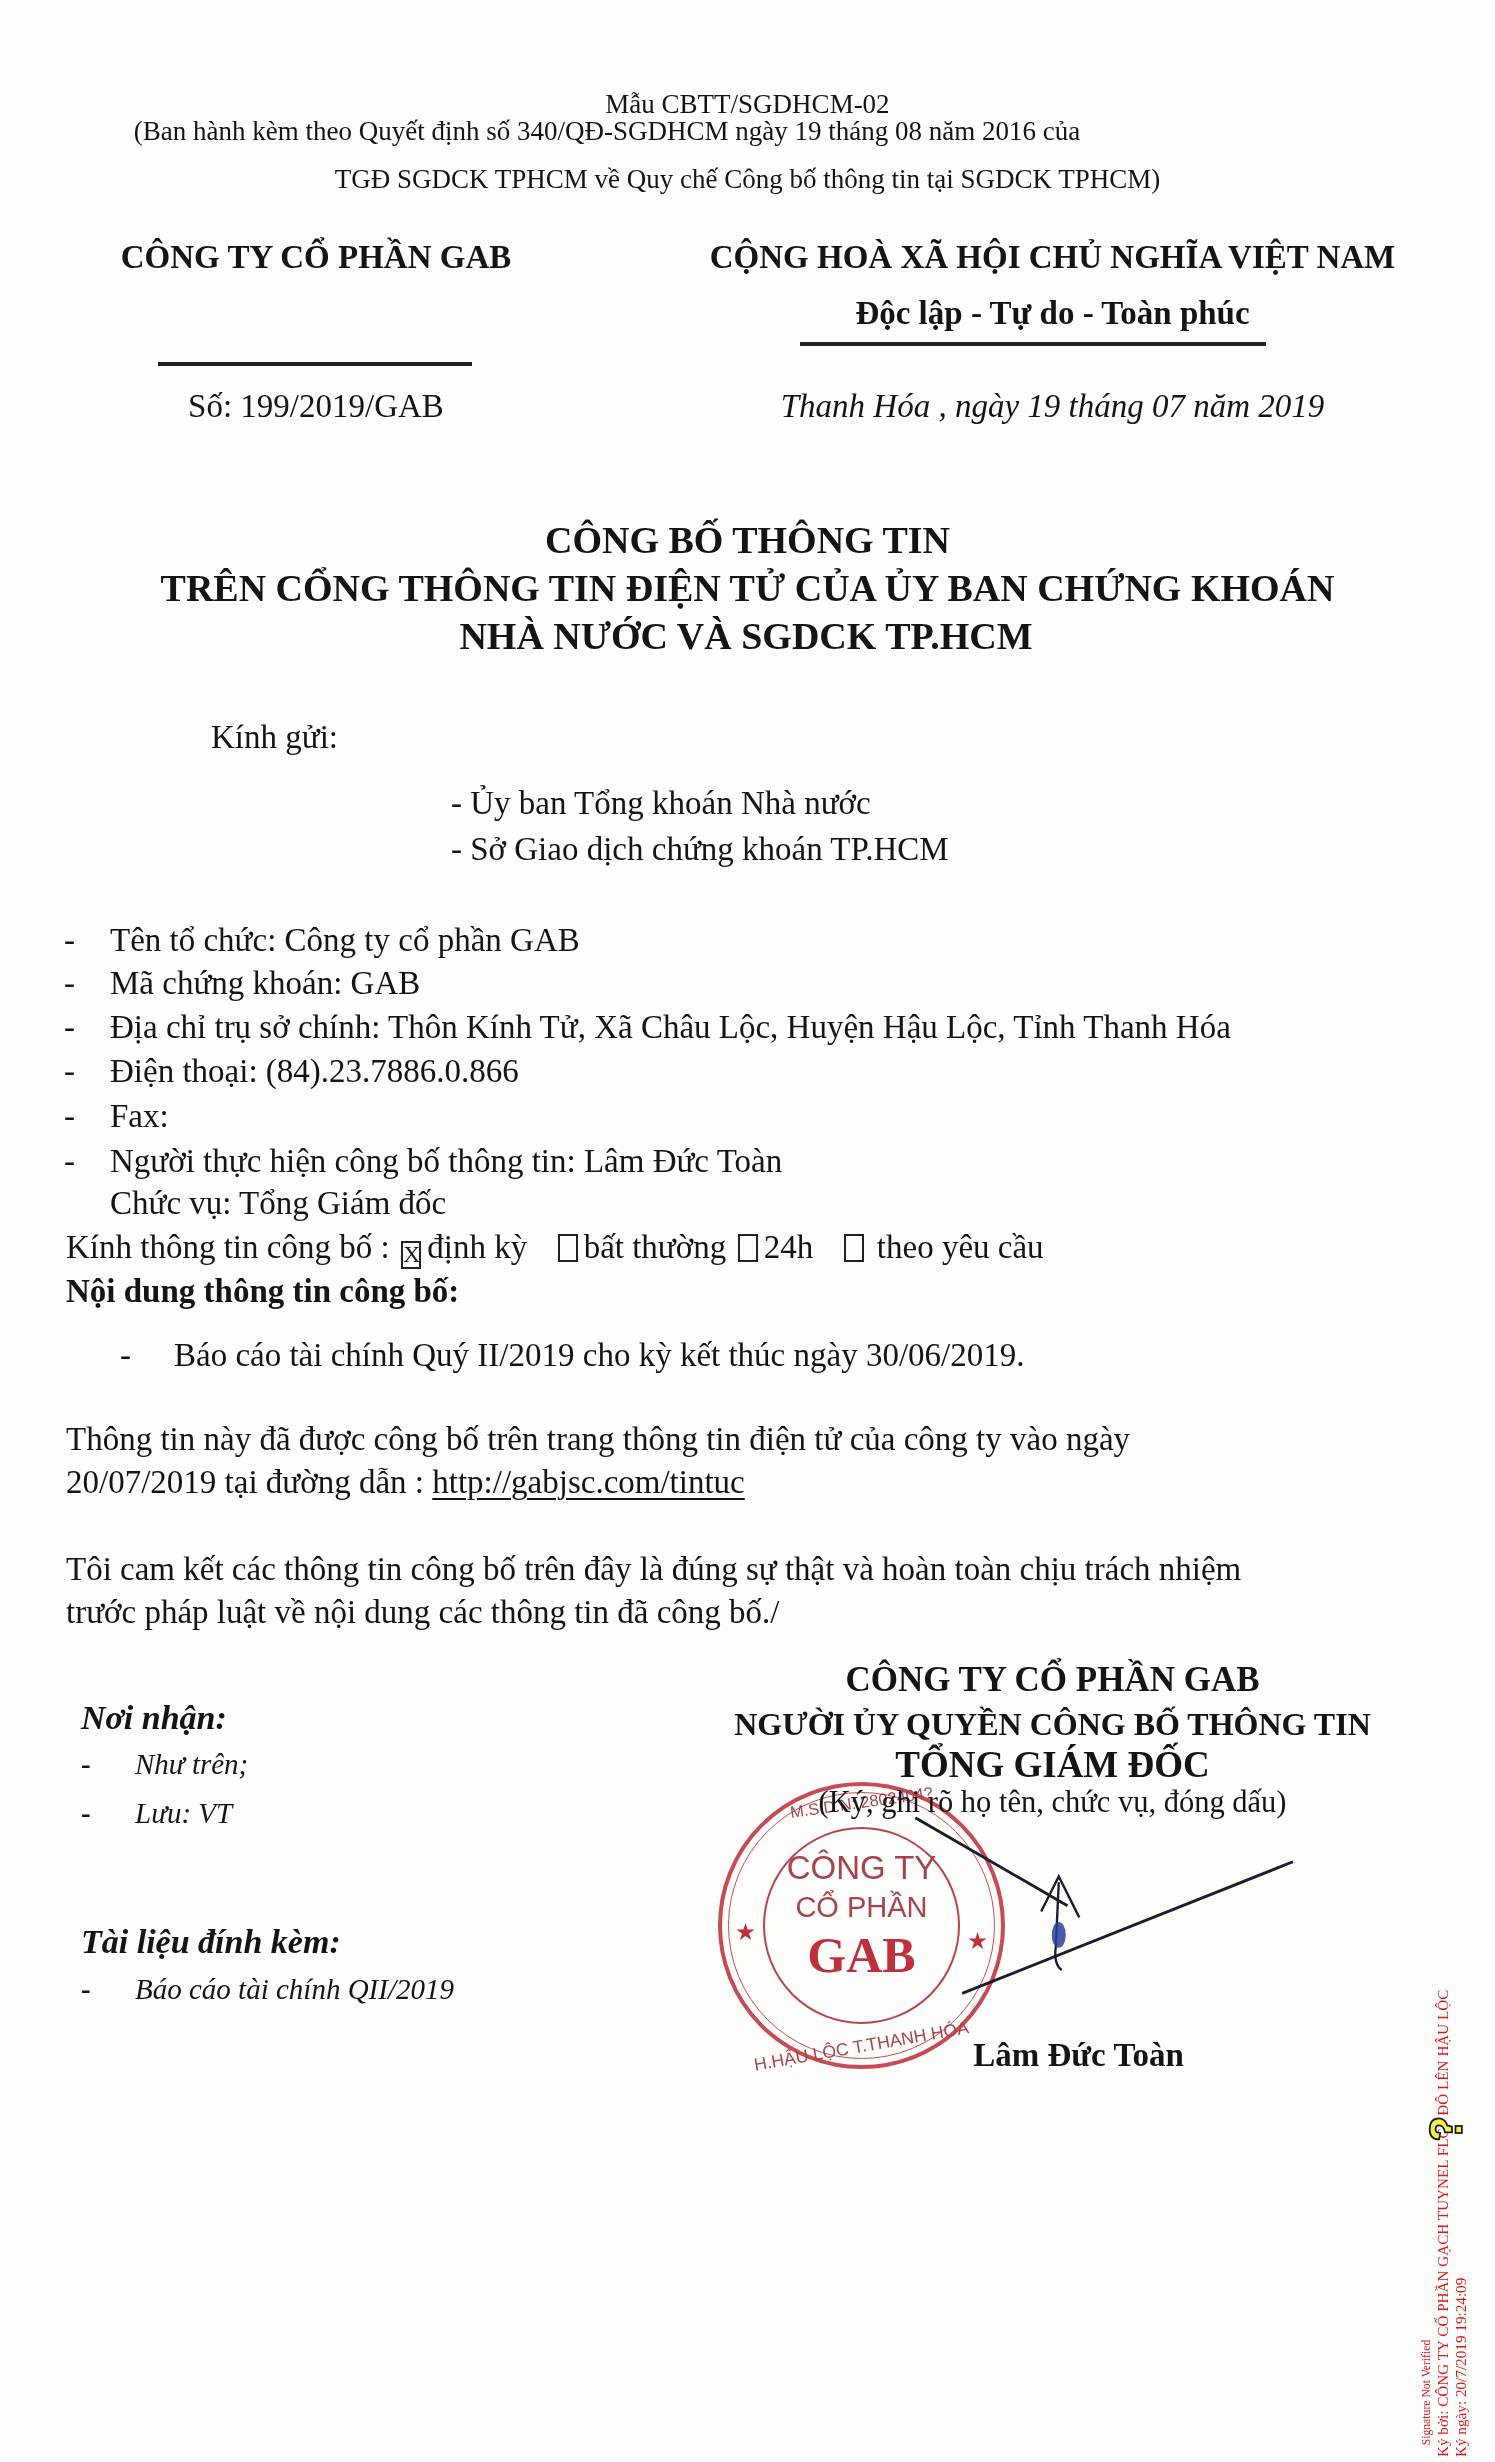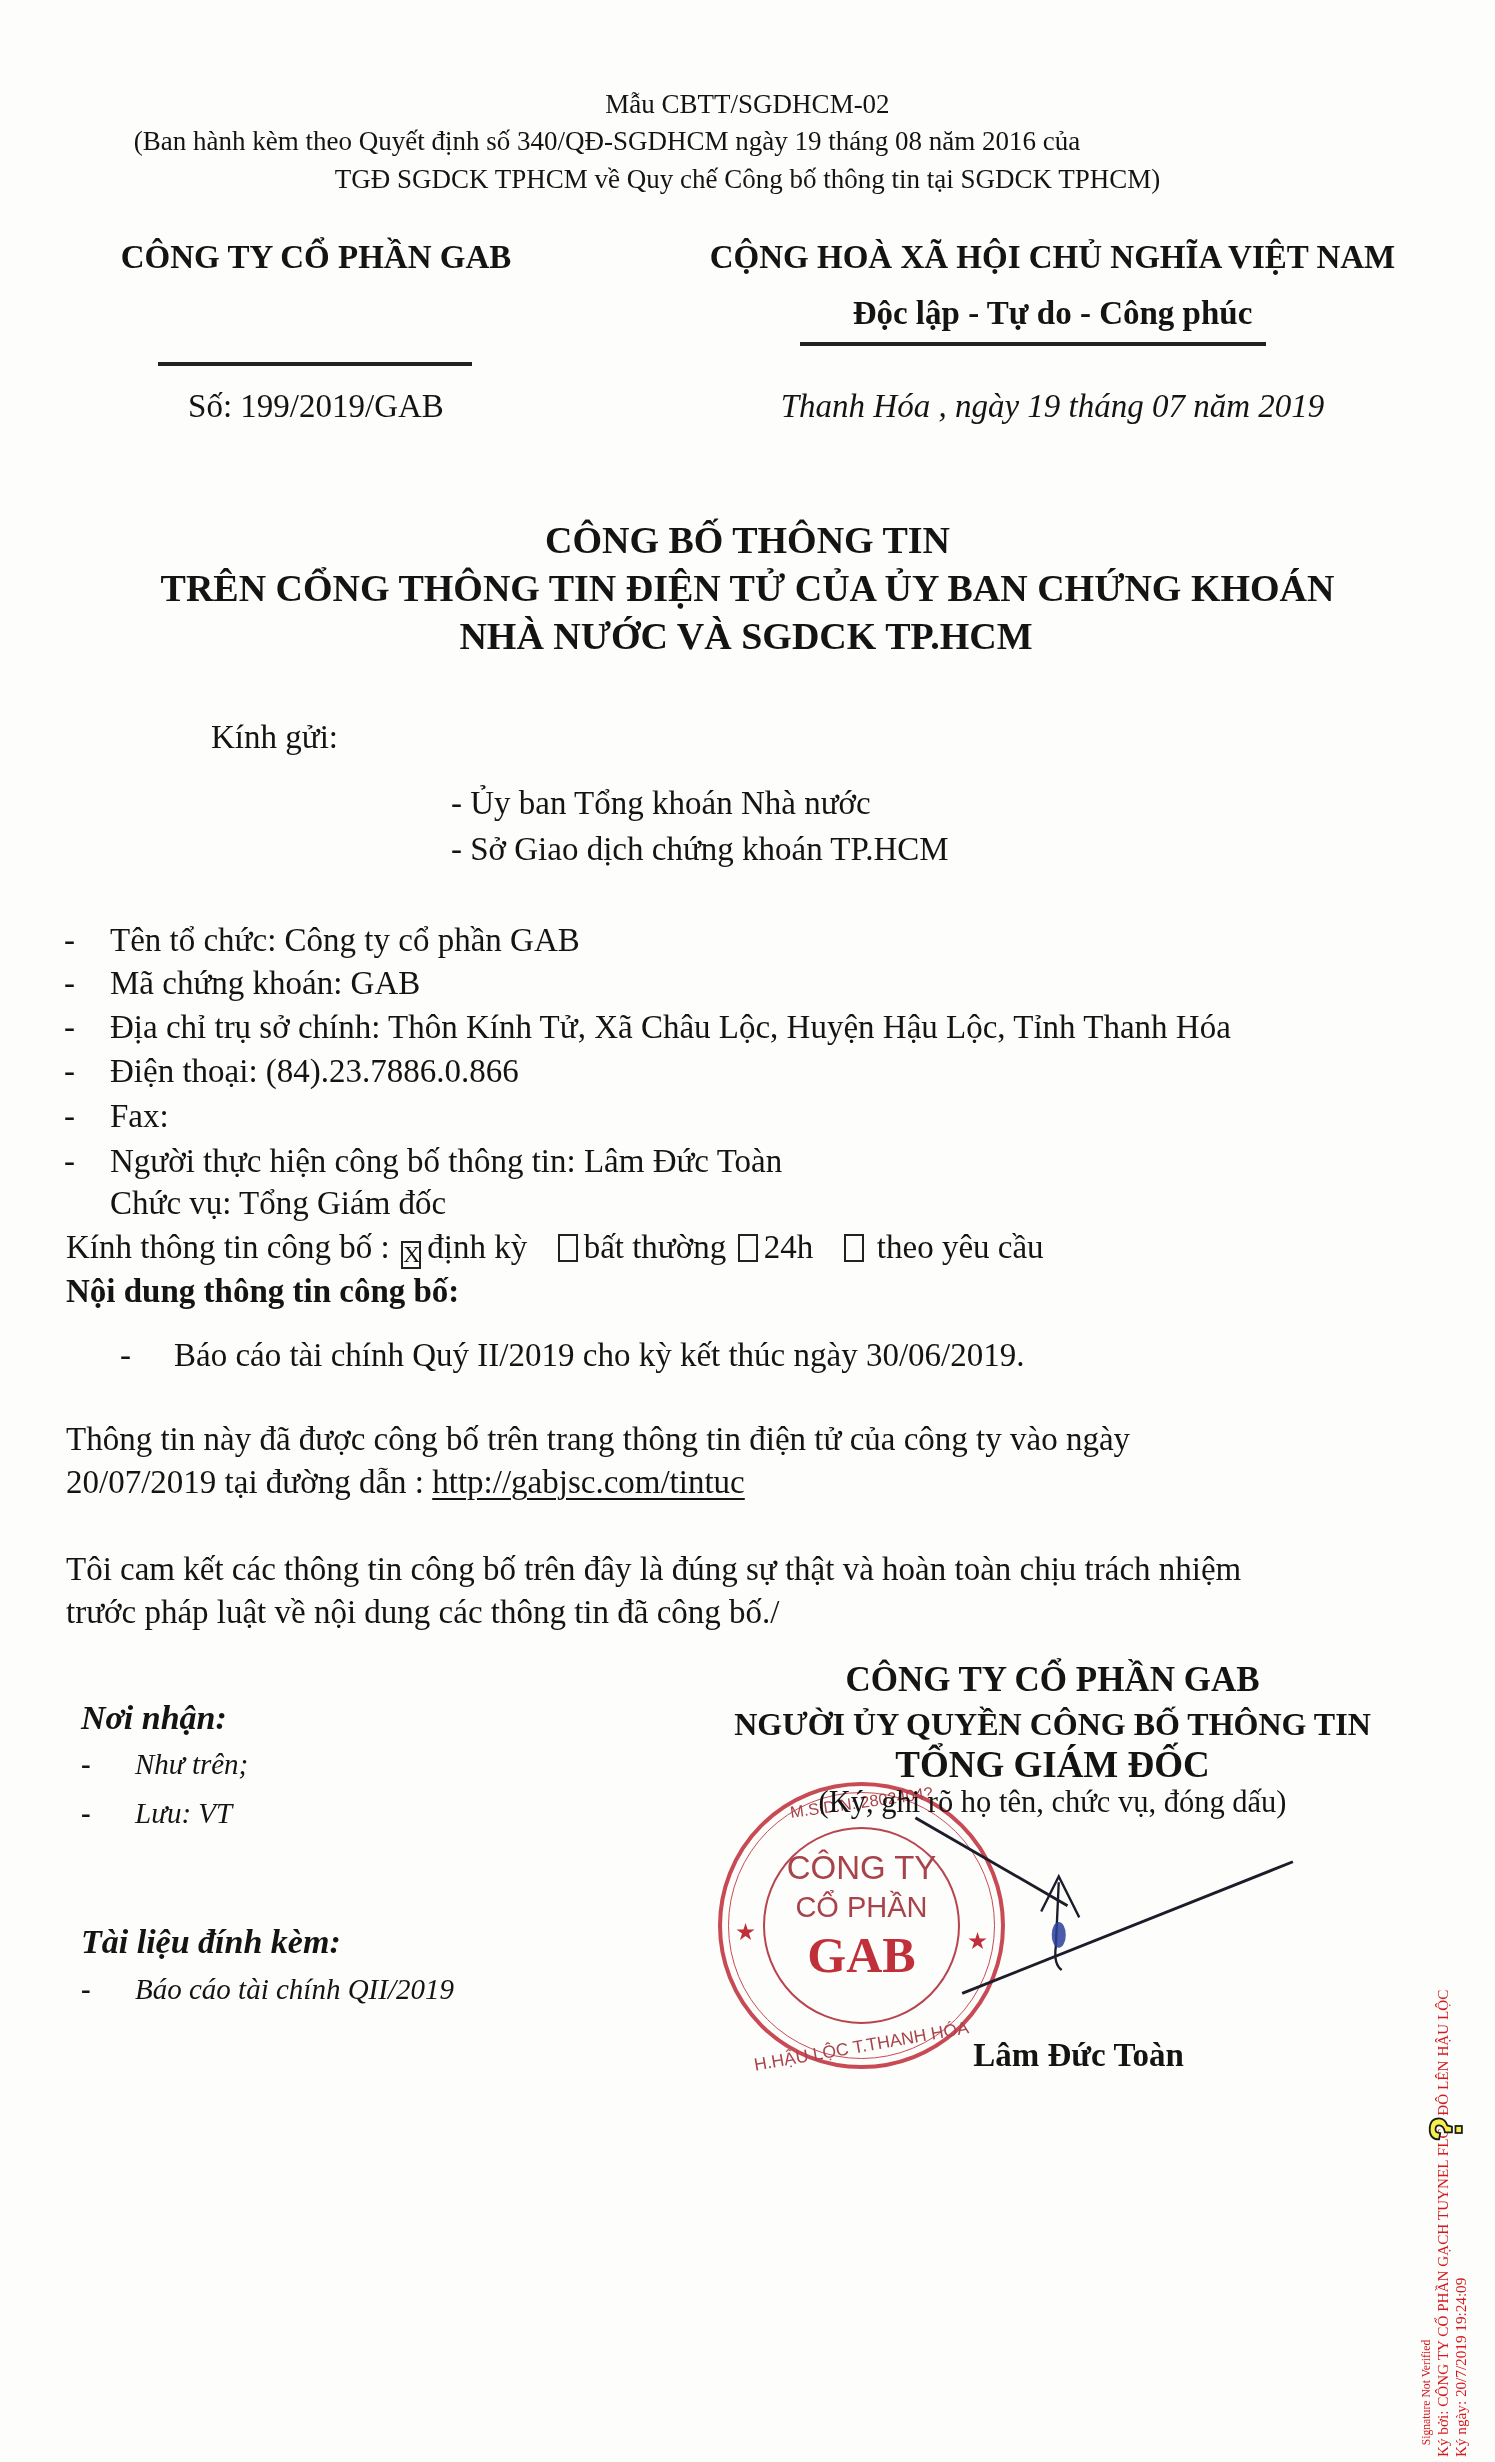--- a/index.html
+++ b/index.html
@@ -46,29 +46,29 @@
     .stamp-star { position: absolute; color: #c0303a; font-size: 23.5px; }
     .sigblock {
       position: absolute; left: 1419px; top: 2457px; transform-origin: 0 0; transform: rotate(-90deg);
       white-space: nowrap; font-family: "Liberation Serif", serif;
     }
   </style>
 </head>
 <body>
 
 <div class="abs center fs44" style="left:0; width:1495px; top:87px;">Mẫu CBTT/SGDHCM-02</div>
-<div class="abs center fs44" style="left:0; width:1214px; top:124px;">(Ban hành kèm theo Quyết định số 340/QĐ-SGDHCM  ngày 19 tháng 08 năm 2016 của</div>
+<div class="abs center fs44" style="left:0; width:1214px; top:114px;">(Ban hành kèm theo Quyết định số 340/QĐ-SGDHCM  ngày 19 tháng 08 năm 2016 của</div>
 <div class="abs center fs44" style="left:0; width:1495px; top:162px;">TGĐ SGDCK TPHCM về Quy chế Công bố thông tin tại SGDCK TPHCM)</div>
 
 <div class="abs b center fs56" style="left:111px; width:410px; top:236px;">CÔNG TY CỔ PHẦN GAB</div>
 <div class="rule" style="left:158px; width:314px; top:362px;"></div>
 <div class="abs center fs56" style="left:111px; width:410px; top:385px;">Số: 199/2019/GAB</div>
 
 <div class="abs b center fs56" style="left:680px; width:745px; top:236px;">CỘNG HOÀ XÃ HỘI CHỦ NGHĨA VIỆT NAM</div>
-<div class="abs b center fs56" style="left:680px; width:745px; top:292px;">Độc lập - Tự do - Công phúc</div>
+<div class="abs b center fs56" style="left:680px; width:745px; top:292px;">Độc lập - Tự do - Toàn phúc</div>
 <div class="rule" style="left:800px; width:466px; top:342px;"></div>
 <div class="abs i center fs56" style="left:680px; width:745px; top:385px;">Thanh Hóa , ngày 19 tháng  07 năm 2019</div>
 
 <div class="abs b center fs64" style="left:0; width:1495px; top:515px;">CÔNG BỐ THÔNG TIN</div>
 <div class="abs b center fs64" style="left:0; width:1495px; top:563px;">TRÊN CỔNG THÔNG TIN ĐIỆN TỬ CỦA ỦY BAN CHỨNG KHOÁN</div>
 <div class="abs b center fs64" style="left:0; width:1492px; top:611px;">NHÀ NƯỚC VÀ SGDCK TP.HCM</div>
 
 <div class="abs fs56" style="left:211px; top:716px;">Kính gửi:</div>
 <div class="abs fs56" style="left:451px; top:782px;">- Ủy ban Tổng khoán Nhà nước</div>
 <div class="abs fs56" style="left:451px; top:828px;">- Sở Giao dịch chứng khoán TP.HCM</div>

